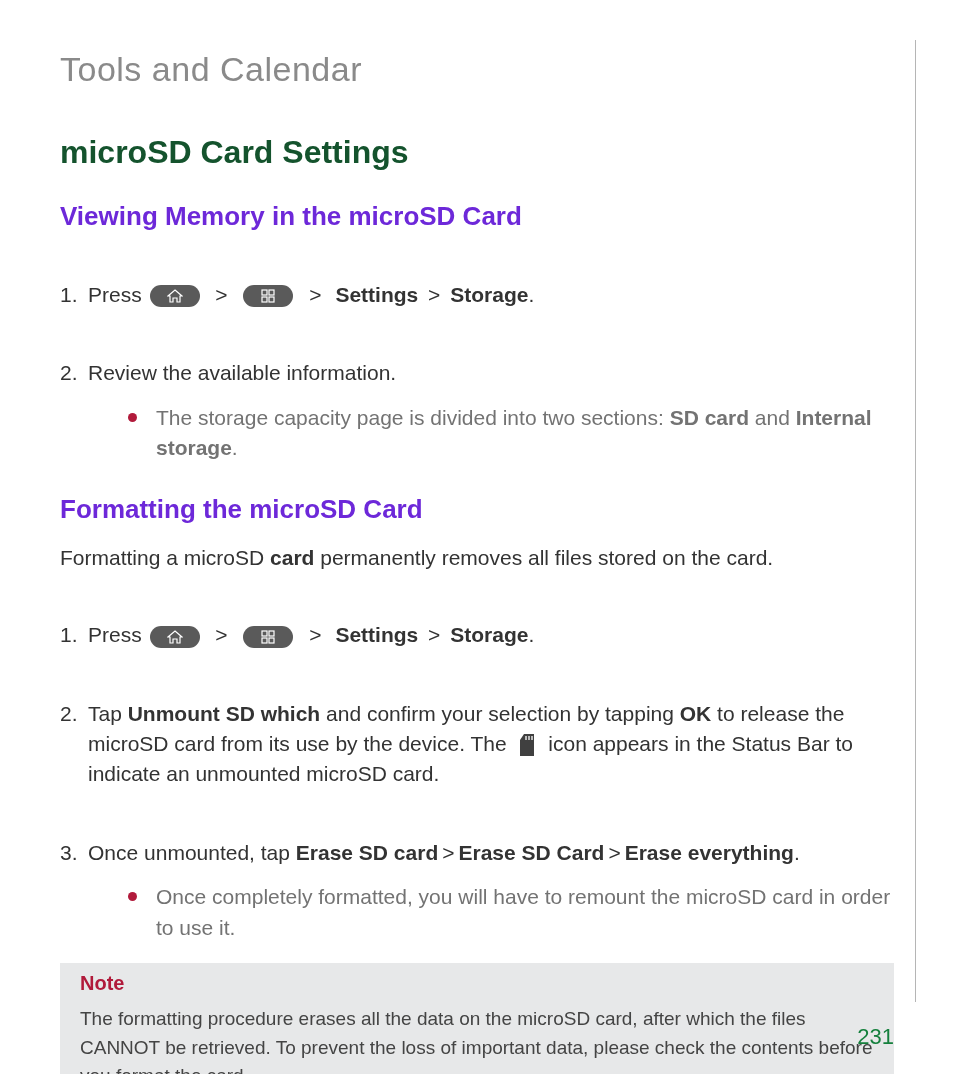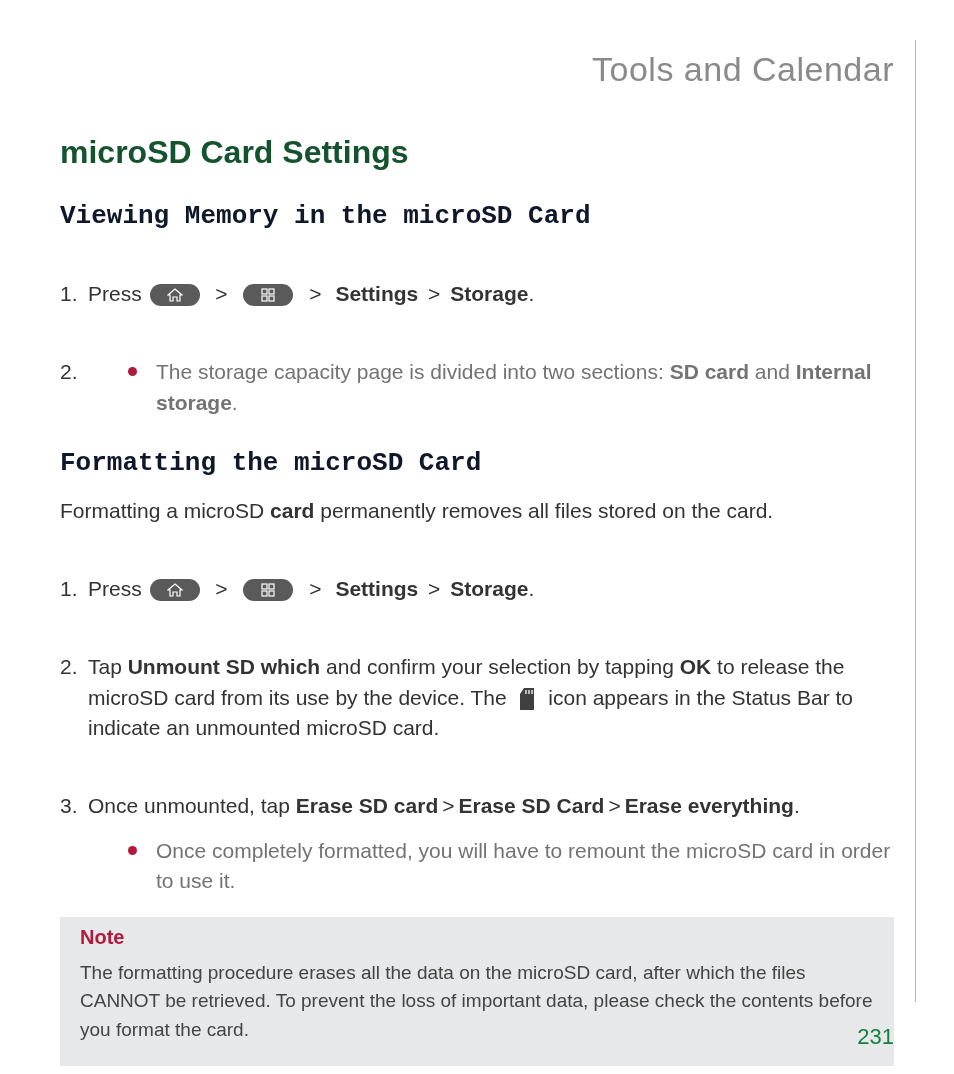--- a/index.html
+++ b/index.html
@@ -6,39 +6,38 @@
   body {
     width: 954px;
     height: 1074px;
     background: #ffffff;
     font-family: "Segoe UI", "Helvetica Neue", Arial, sans-serif;
     color: #2b2b2b;
     position: relative;
     padding: 50px 60px 40px 60px;
   }
   .chapter-header {
-    text-align: right;
+    text-align: left;
     font-size: 34px;
     font-weight: 300;
     color: #8a8a8a;
     letter-spacing: 0.5px;
     margin-bottom: 45px;
   }
   .h1 {
     font-size: 32px;
     font-weight: 600;
     color: #14532d;
     margin-bottom: 30px;
   }
   .h2 {
     font-size: 26px;
     font-weight: 600;
-    color: #0f172a;
+    color: #6d28d9;
     margin-bottom: 18px;
-    font-family: Liberation Mono, monospace;
   }
   .h2.second { margin-top: 30px; }
   .body-text {
     font-size: 21px;
     line-height: 1.4;
     color: #333;
     margin-bottom: 34px;
   }
   ol.steps { list-style: none; counter-reset: step; padding-left: 0; }
   ol.steps > li {
@@ -157,20 +156,21 @@
           <rect x="1" y="8" width="5" height="5" fill="none" stroke="#fff" stroke-width="1.2"></rect>
           <rect x="8" y="8" width="5" height="5" fill="none" stroke="#fff" stroke-width="1.2"></rect>
         </svg>
     </span>
     <span class="sep">&gt;</span>
     <span class="bold">Settings</span>
     <span class="sep" style="margin:0 4px">&gt;</span>
     <span class="bold">Storage</span><span>.</span>
   </li>
   <li>
+    <span>Review the available information.</span>
     <ul class="bullets">
       <li>
         <span>The storage capacity page is divided into two sections: </span><span class="bold">SD card</span><span> and </span><span class="bold">Internal storage</span><span>.</span>
       </li>
     </ul>
   </li>
 </ol>
 
 <div class="h2 second">Formatting the microSD Card</div>
 

